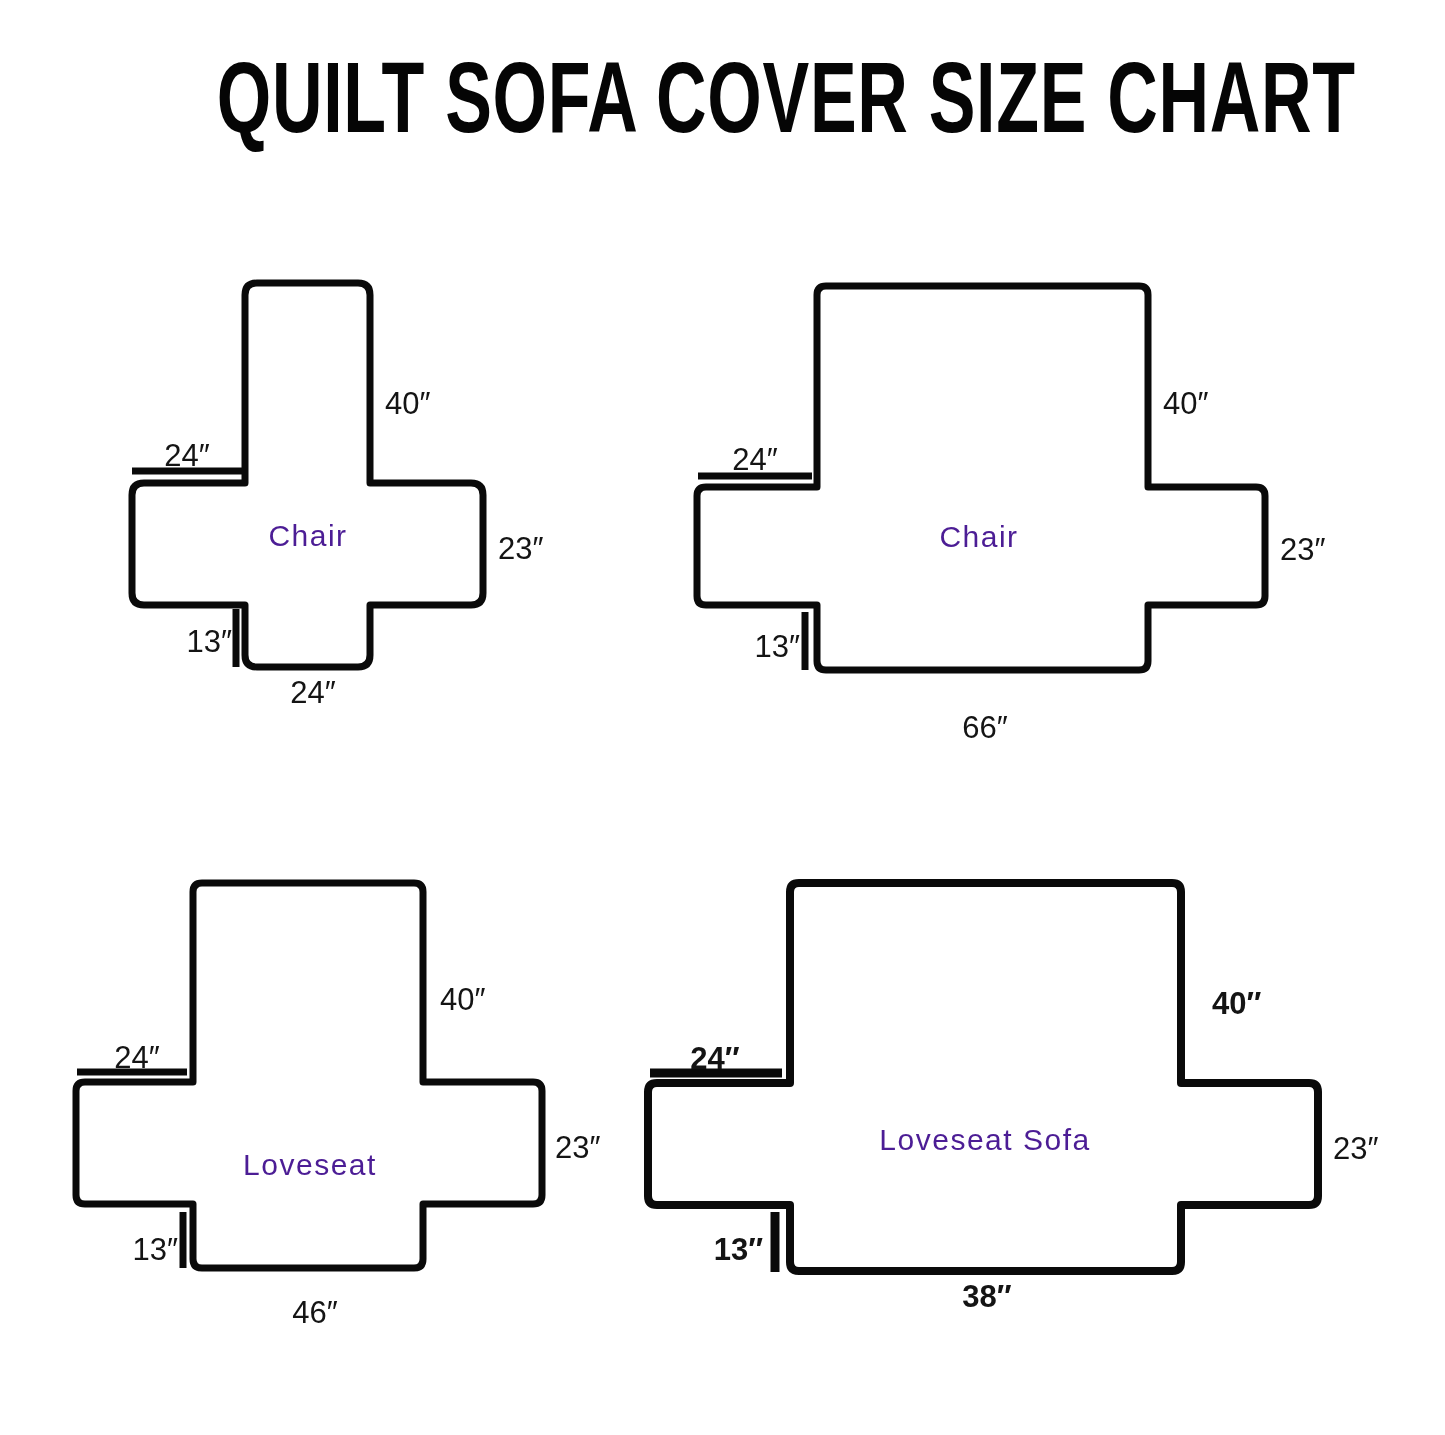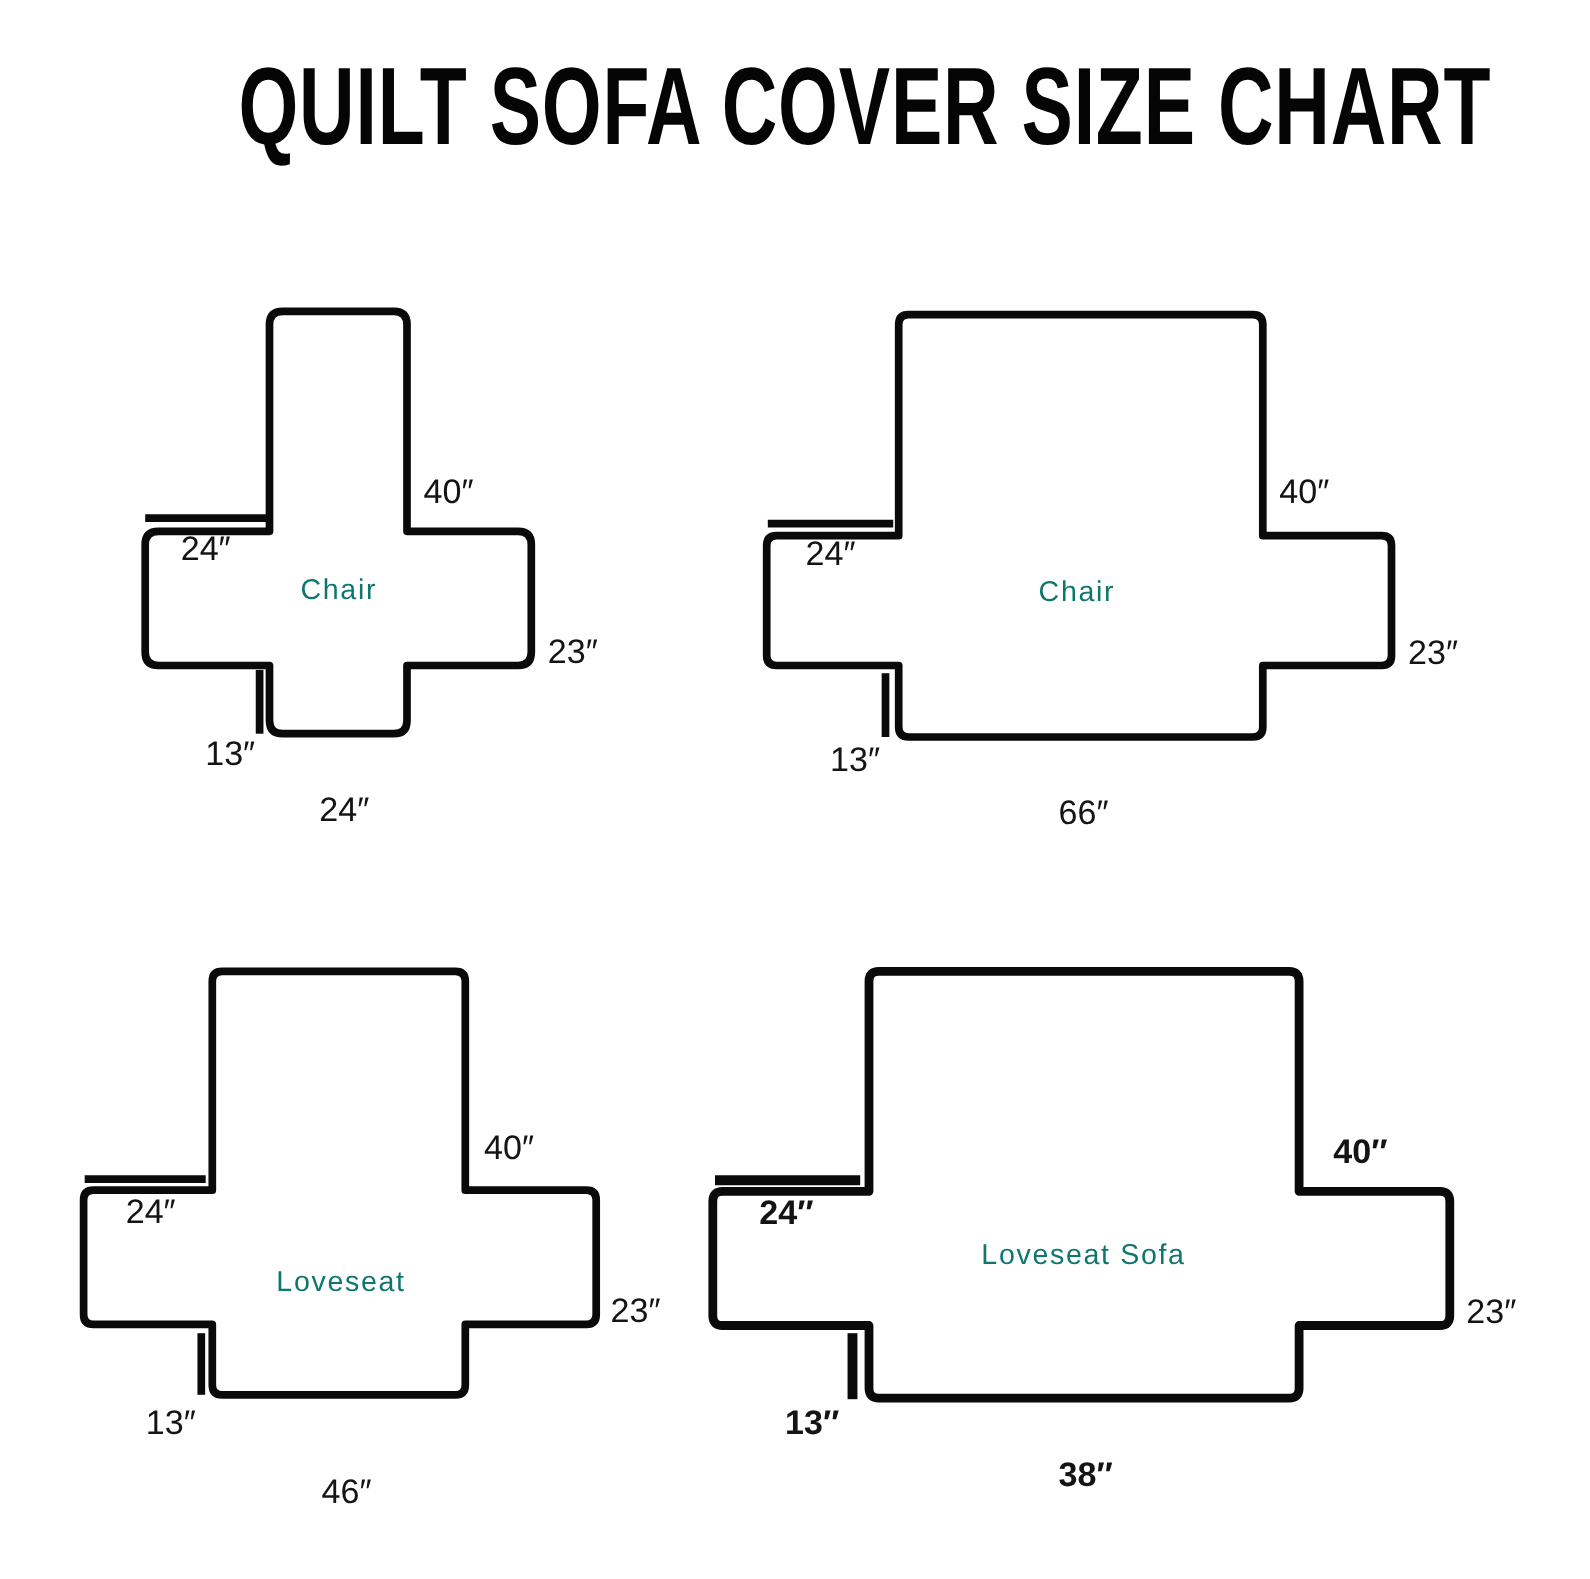--- a/index.html
+++ b/index.html
@@ -29,32 +29,31 @@
   .outline.thick{stroke-width:8;}
   .tick{stroke:#0a0a0a;stroke-width:7;stroke-linecap:butt;}
   .tick.thick{stroke-width:9;}
   .dim{
     position:absolute;
     font-size:31px;
     line-height:1;
     white-space:nowrap;
     transform:translateY(-50%);
     color:#141414;
-    margin-top:44px;
   }
   .dim.center{transform:translate(-50%,-50%);}
   .dim.bold{font-weight:700;}
   .shape-name{
     position:absolute;
-    font-size:26px;
+    font-size:30px;
     letter-spacing:1.5px;
     line-height:1;
     white-space:nowrap;
     transform:translate(-50%,-50%);
-    color:#0f766e;
+    color:#4c1d95;
   }
 </style>
 </head>
 <body>
 
 <div class="canvas">
 
   <h1 class="title">QUILT SOFA COVER SIZE CHART</h1>
 
   <svg class="diagram-layer" width="1445" height="1435" viewBox="0 0 1445 1435">
@@ -89,21 +88,21 @@
   <div class="shape-name" style="left:308px;top:536px">Chair</div>
   <div class="dim" style="left:498px;top:548px">23″</div>
   <div class="dim" style="right:1213px;top:641px">13″</div>
   <div class="dim center" style="left:313px;top:692px">24″</div>
 
   <div class="dim" style="left:1163px;top:403px">40″</div>
   <div class="dim center" style="left:755px;top:459px">24″</div>
   <div class="shape-name" style="left:979px;top:537px">Chair</div>
   <div class="dim" style="left:1280px;top:549px">23″</div>
   <div class="dim" style="right:645px;top:646px">13″</div>
-  <div class="dim center" style="left:985px;top:695px">66″</div>
+  <div class="dim center" style="left:985px;top:727px">66″</div>
 
   <div class="dim" style="left:440px;top:999px">40″</div>
   <div class="dim center" style="left:137px;top:1057px">24″</div>
   <div class="shape-name" style="left:310px;top:1165px">Loveseat</div>
   <div class="dim" style="left:555px;top:1147px">23″</div>
   <div class="dim" style="right:1267px;top:1249px">13″</div>
   <div class="dim center" style="left:315px;top:1312px">46″</div>
 
   <div class="dim bold" style="left:1212px;top:1003px">40″</div>
   <div class="dim center bold" style="left:715px;top:1058px">24″</div>

